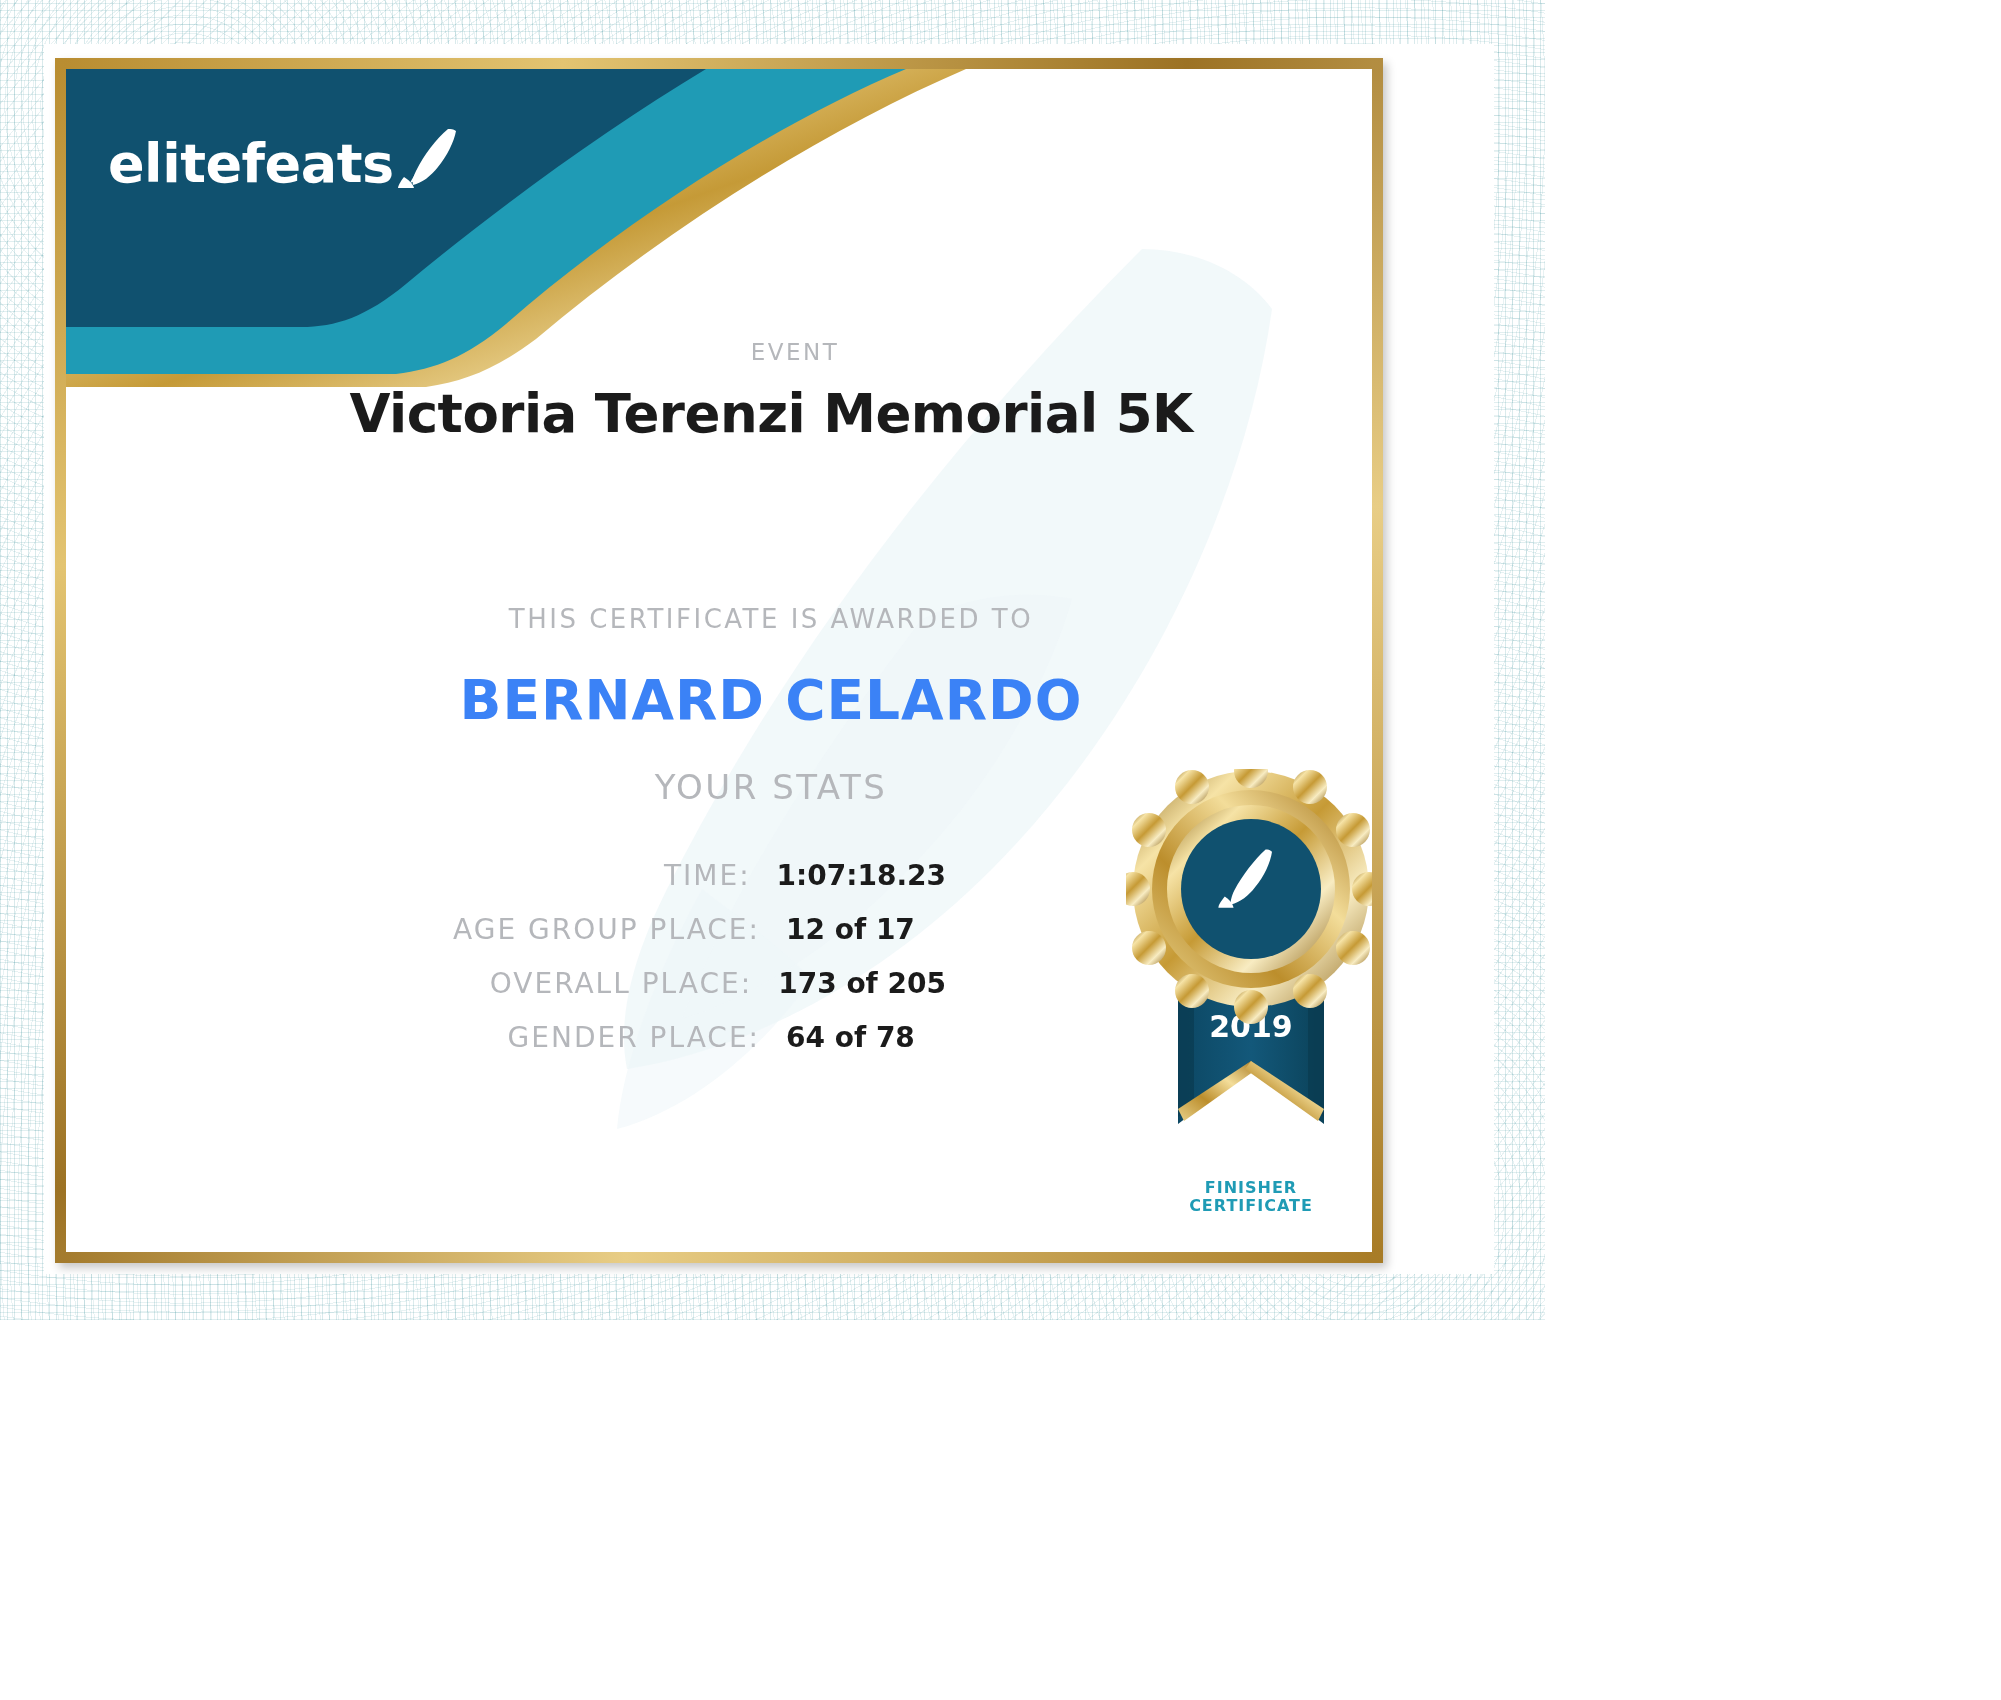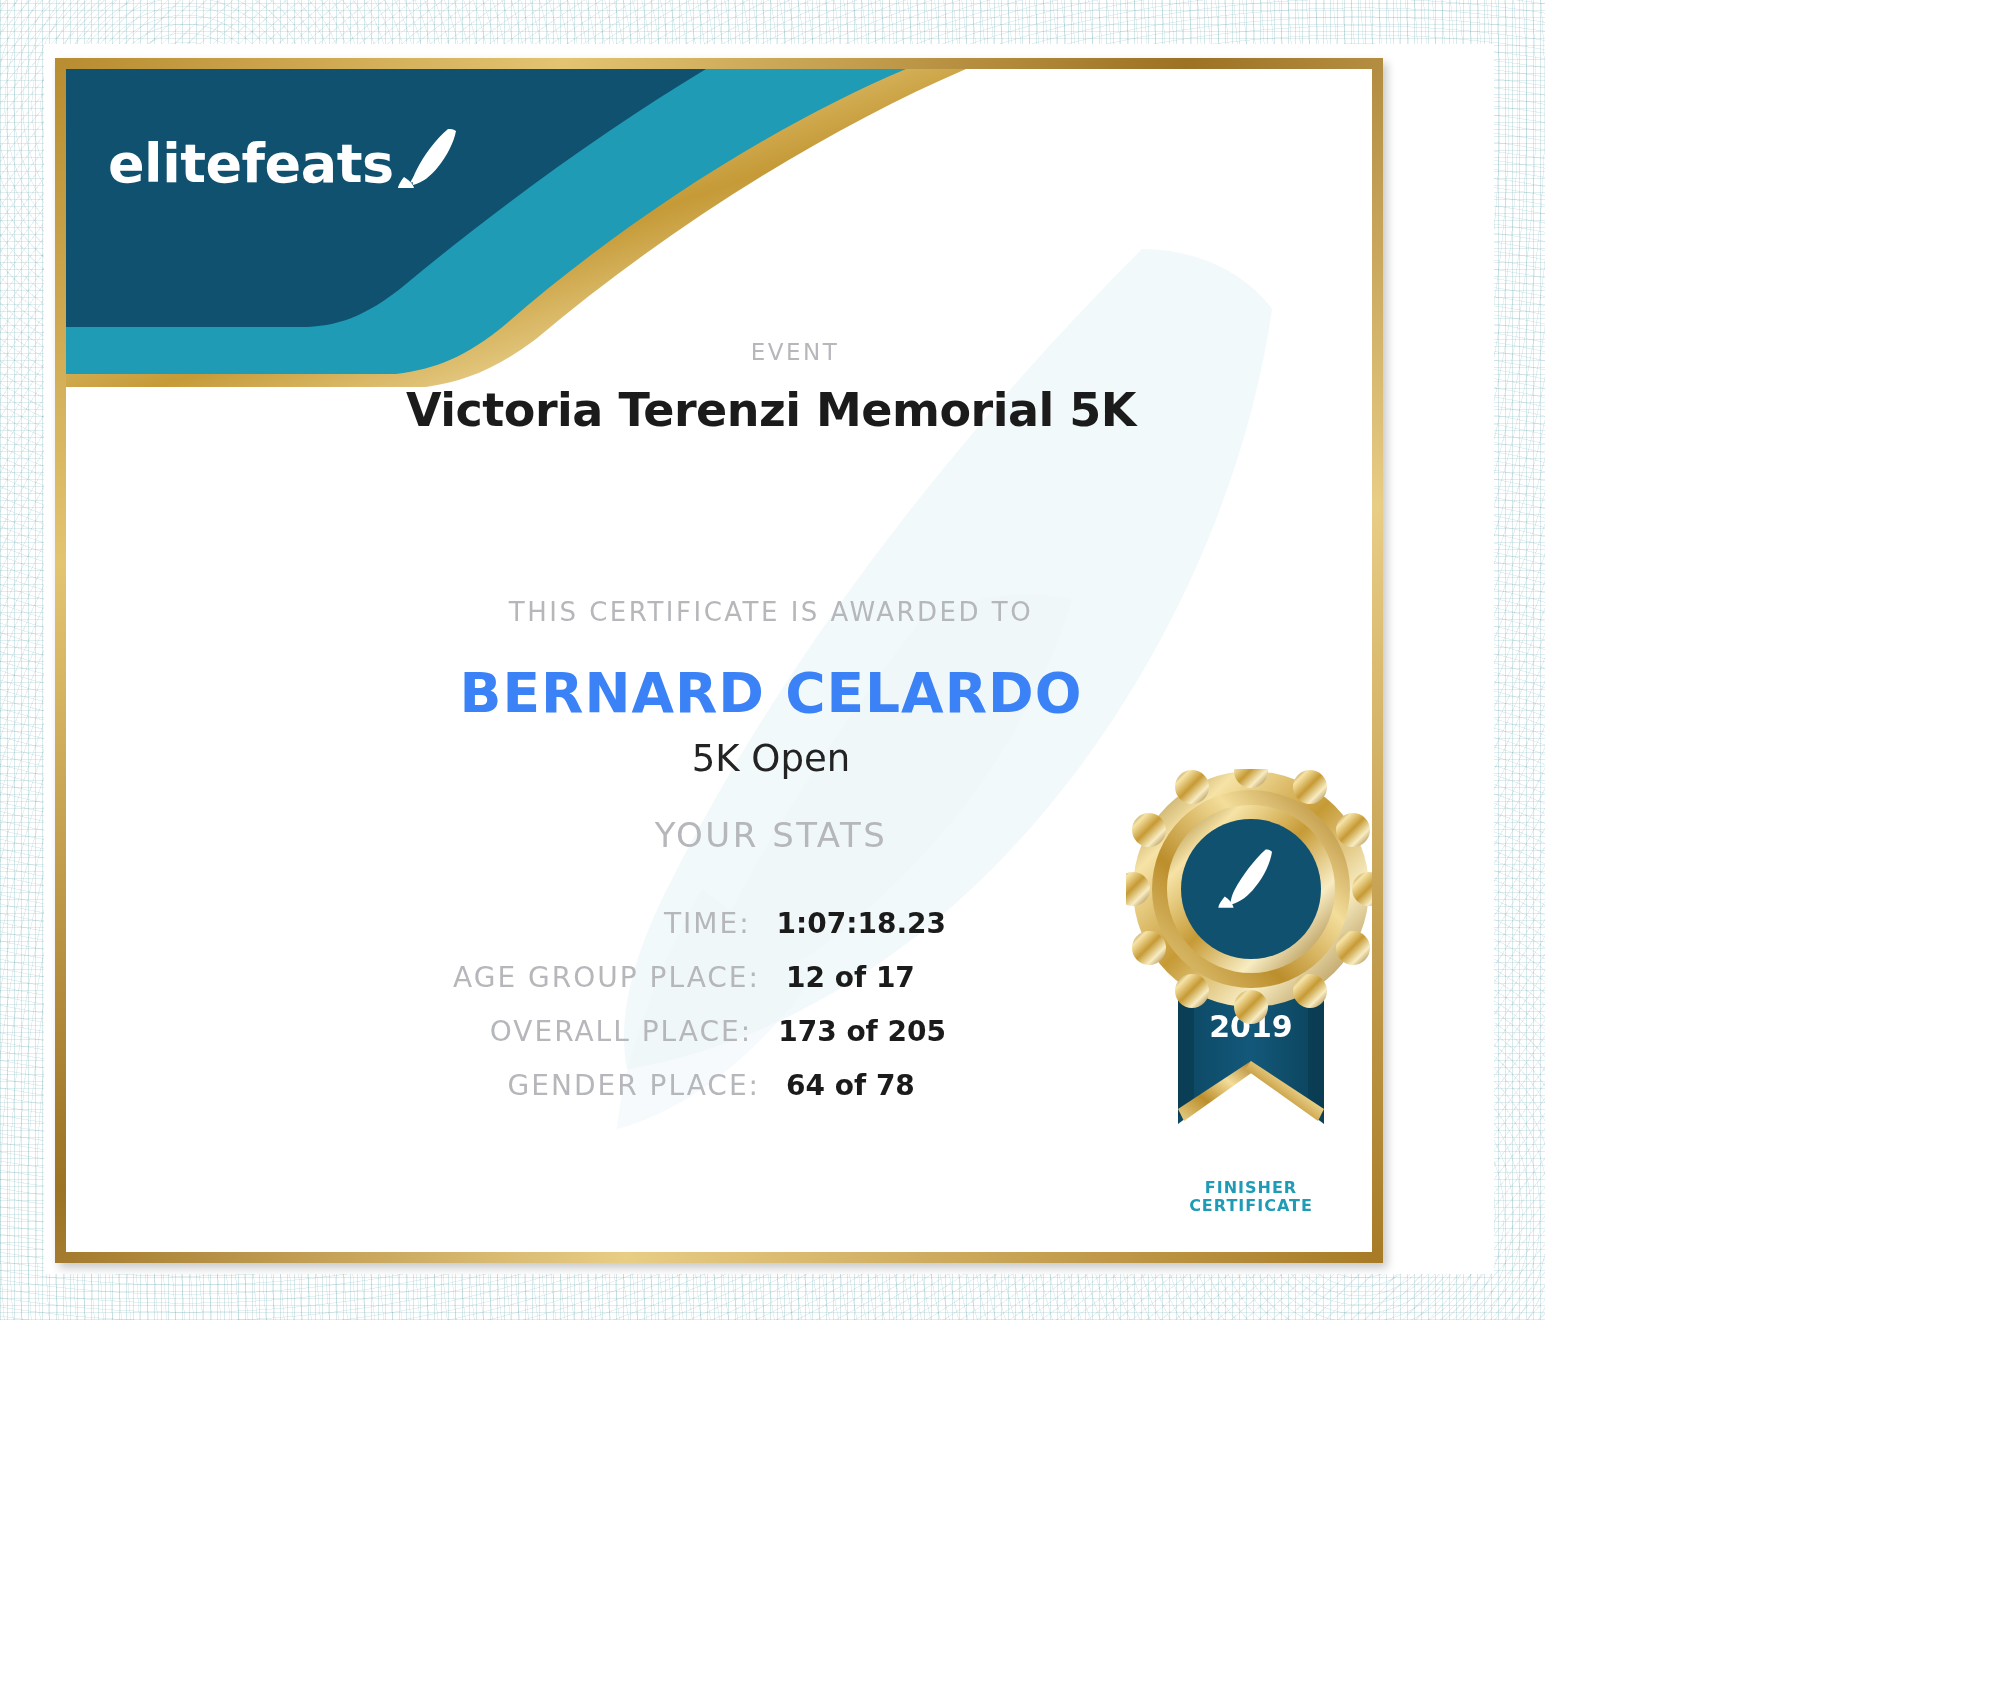--- a/index.html
+++ b/index.html
@@ -105,21 +105,21 @@
   }
   .label {
     color: #b5b7bb;
     letter-spacing: 2.5px;
     font-family: "DejaVu Sans", sans-serif;
     font-weight: 500;
   }
   .event-label { font-size: 23px; margin-bottom: 18px; padding-left: 48px; }
   .event-name {
     color: #1b1b1b;
-    font-size: 46px;
+    font-size: 53px;
     font-weight: 700;
     font-family: "DejaVu Sans", sans-serif;
     letter-spacing: -0.5px;
   }
   .awarded-label {
     font-size: 26px;
     margin-top: 160px;
   }
   .recipient {
     color: #3b82f6;
@@ -231,21 +231,20 @@
         </g>
       </svg>
     </div>
 
     <div class="content">
       <div class="label event-label">EVENT</div>
       <div class="event-name">Victoria Terenzi Memorial 5K</div>
 
       <div class="label awarded-label">THIS CERTIFICATE IS AWARDED TO</div>
       <div class="recipient">BERNARD CELARDO</div>
-      <div class="division">5K Open</div>
 
       <div class="label stats-label">YOUR STATS</div>
 
       <div class="stats">
         <div class="stat-row">
           <span class="stat-key">TIME:</span>
           <span class="stat-val">1:07:18.23</span>
         </div>
         <div class="stat-row">
           <span class="stat-key">AGE GROUP PLACE:</span>

